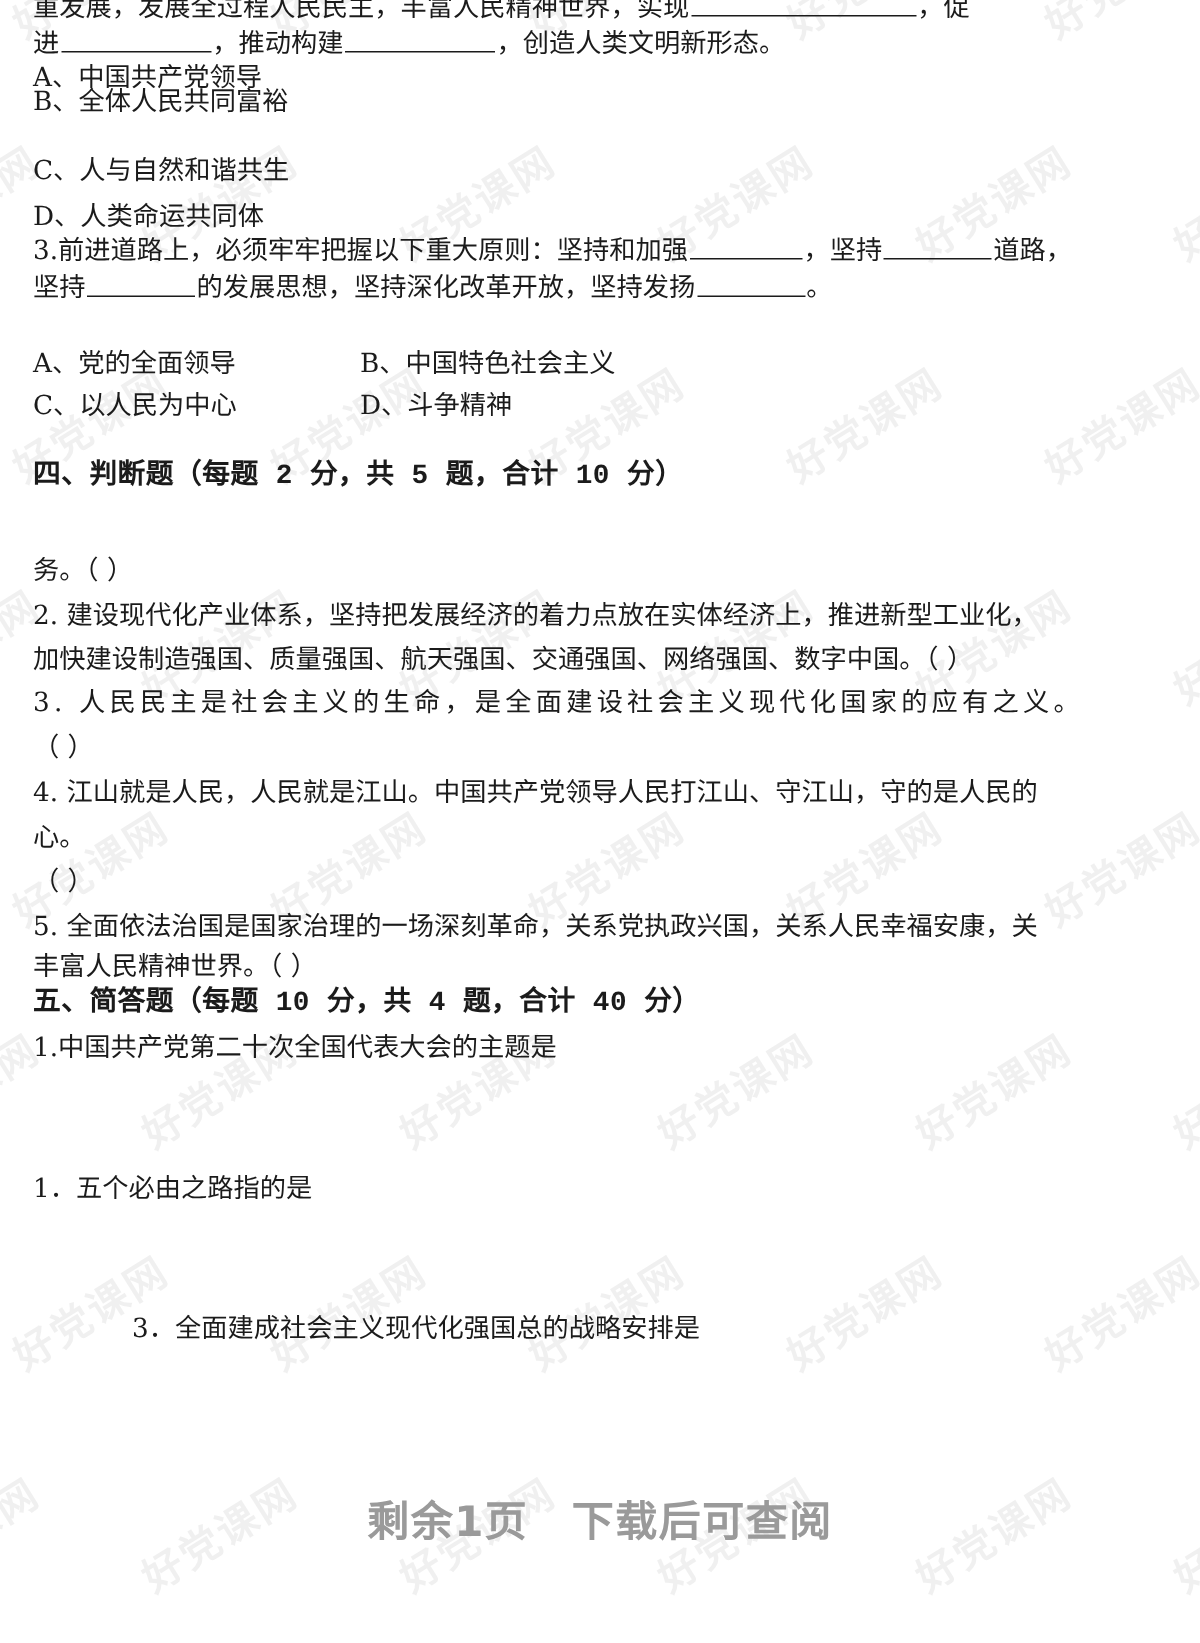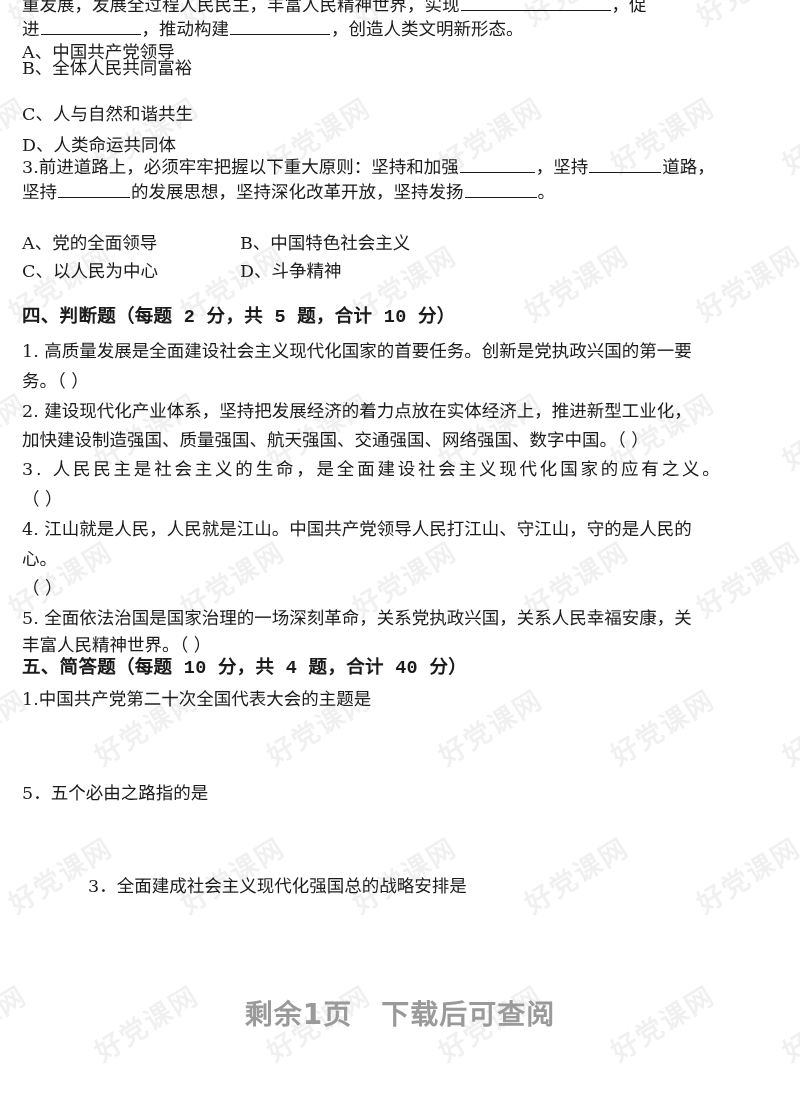--- a/index.html
+++ b/index.html
@@ -174,40 +174,39 @@
       <span>坚持</span><span class="blank" style="width:72px;"></span><span>的发展思想，坚持深化改革开放，坚持发扬</span><span class="blank" style="width:72px;"></span><span>。</span>
     </div>
 
     <div class="ln body" style="left:22px; top:235px;">A、党的全面领导</div>
     <div class="ln body" style="left:240px; top:235px;">B、中国特色社会主义</div>
     <div class="ln body" style="left:22px; top:263px;">C、以人民为中心</div>
     <div class="ln body" style="left:240px; top:263px;">D、斗争精神</div>
 
     <div class="ln head" style="left:22px; top:309px;">四、判断题（每题 2 分，共 5 题，合计 10 分）</div>
 
-    <div class="ln body" style="left:22px; top:343px;">1. 高质量发展是全面建设社会主义现代化国家的首要任务。创新是党执政兴国的第一要</div>
     <div class="ln body" style="left:22px; top:373px;">务。（        ）</div>
 
     <div class="ln body" style="left:22px; top:403px;">2. 建设现代化产业体系，坚持把发展经济的着力点放在实体经济上，推进新型工业化，</div>
     <div class="ln body" style="left:22px; top:432px;">加快建设制造强国、质量强国、航天强国、交通强国、网络强国、数字中国。（        ）</div>
 
     <div class="ln body wide" style="left:22px; top:461px;">3. 人民民主是社会主义的生命，是全面建设社会主义现代化国家的应有之义。</div>
     <div class="ln body" style="left:22px; top:491px;"> （        ）</div>
 
     <div class="ln body" style="left:22px; top:521px;">4. 江山就是人民，人民就是江山。中国共产党领导人民打江山、守江山，守的是人民的</div>
     <div class="ln body" style="left:22px; top:551px;">心。</div>
     <div class="ln body" style="left:22px; top:580px;"> （        ）</div>
 
     <div class="ln body" style="left:22px; top:610px;">5. 全面依法治国是国家治理的一场深刻革命，关系党执政兴国，关系人民幸福安康，关</div>
     <div class="ln body" style="left:22px; top:637px;">丰富人民精神世界。（        ）</div>
 
     <div class="ln head" style="left:22px; top:660px;">五、简答题（每题 10 分，共 4 题，合计 40 分）</div>
 
     <div class="ln body" style="left:22px; top:691px;">1.中国共产党第二十次全国代表大会的主题是</div>
-    <div class="ln body" style="left:22px; top:785px;">5．五个必由之路指的是</div>
+    <div class="ln body" style="left:22px; top:785px;">1．五个必由之路指的是</div>
     <div class="ln body" style="left:88px; top:878px;">3．全面建成社会主义现代化强国总的战略安排是</div>
 
   </div>
 
   <div id="banner">
     <span class="txt">剩余1页　下载后可查阅</span>
   </div>
 
 </div>
 

